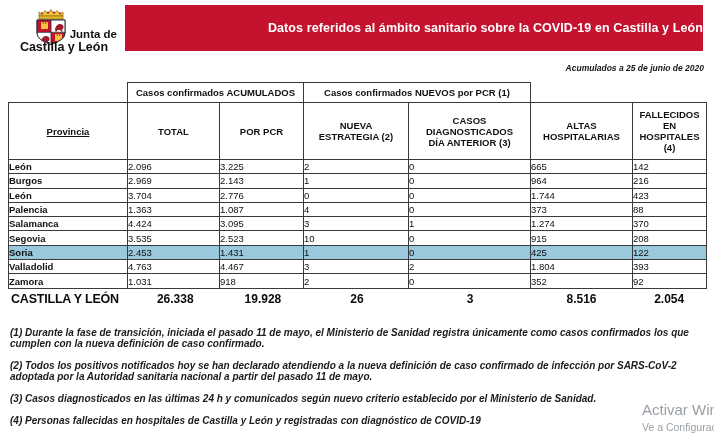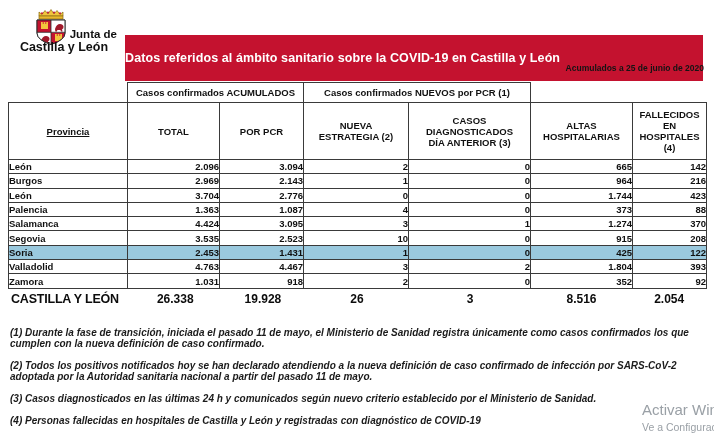--- a/index.html
+++ b/index.html
@@ -59,36 +59,36 @@
 
   .banner {
     position: absolute;
     left: 125px;
     top: 5px;
     width: 578px;
     height: 46px;
     background: #c4122f;
     display: flex;
     align-items: center;
-    justify-content: flex-start;
-    margin-top: 30px;
+    justify-content: flex-end;
   }
   .banner-title {
     color: #ffffff;
     font-weight: bold;
     font-size: 12.5px;
     letter-spacing: 0.1px;
     text-align: center;
   }
 
   .acumulados {
     position: absolute;
     right: 10px;
     top: 63px;
     font-size: 8.5px;
+    font-style: italic;
     font-weight: bold;
     color: #141414;
   }
 
   
   .table-wrap {
     position: absolute;
     left: 8px;
     top: 82px;
     width: 698px;
@@ -128,24 +128,24 @@
     text-decoration: underline;
   }
   td.prov {
     text-align: left;
     padding-left: 4px;
     font-weight: bold;
     height: 13.3px;
     font-size: 9.5px;
   }
   td.num {
-    text-align: right;
+    text-align: left;
     height: 13.3px;
     font-size: 9.5px;
-    font-weight: bold;
+    font-weight: normal;
   }
   tr.highlight td {
     background: #9ac9de;
   }
 
   
   .totals {
     position: absolute;
     left: 8px;
     width: 698px;
@@ -310,21 +310,21 @@
           <div>EN</div>
           <div>HOSPITALES</div>
           <div>(4)</div>
         </th>
       </tr>
     </thead>
     <tbody id="table-body">
         <tr>
           <td class="prov">León</td>
           <td class="num">2.096</td>
-          <td class="num">3.094</td>
+          <td class="num">3.225</td>
           <td class="num">2</td>
           <td class="num">0</td>
           <td class="num">665</td>
           <td class="num">142</td>
         </tr>
         <tr>
           <td class="prov">Burgos</td>
           <td class="num">2.969</td>
           <td class="num">2.143</td>
           <td class="num">1</td>

